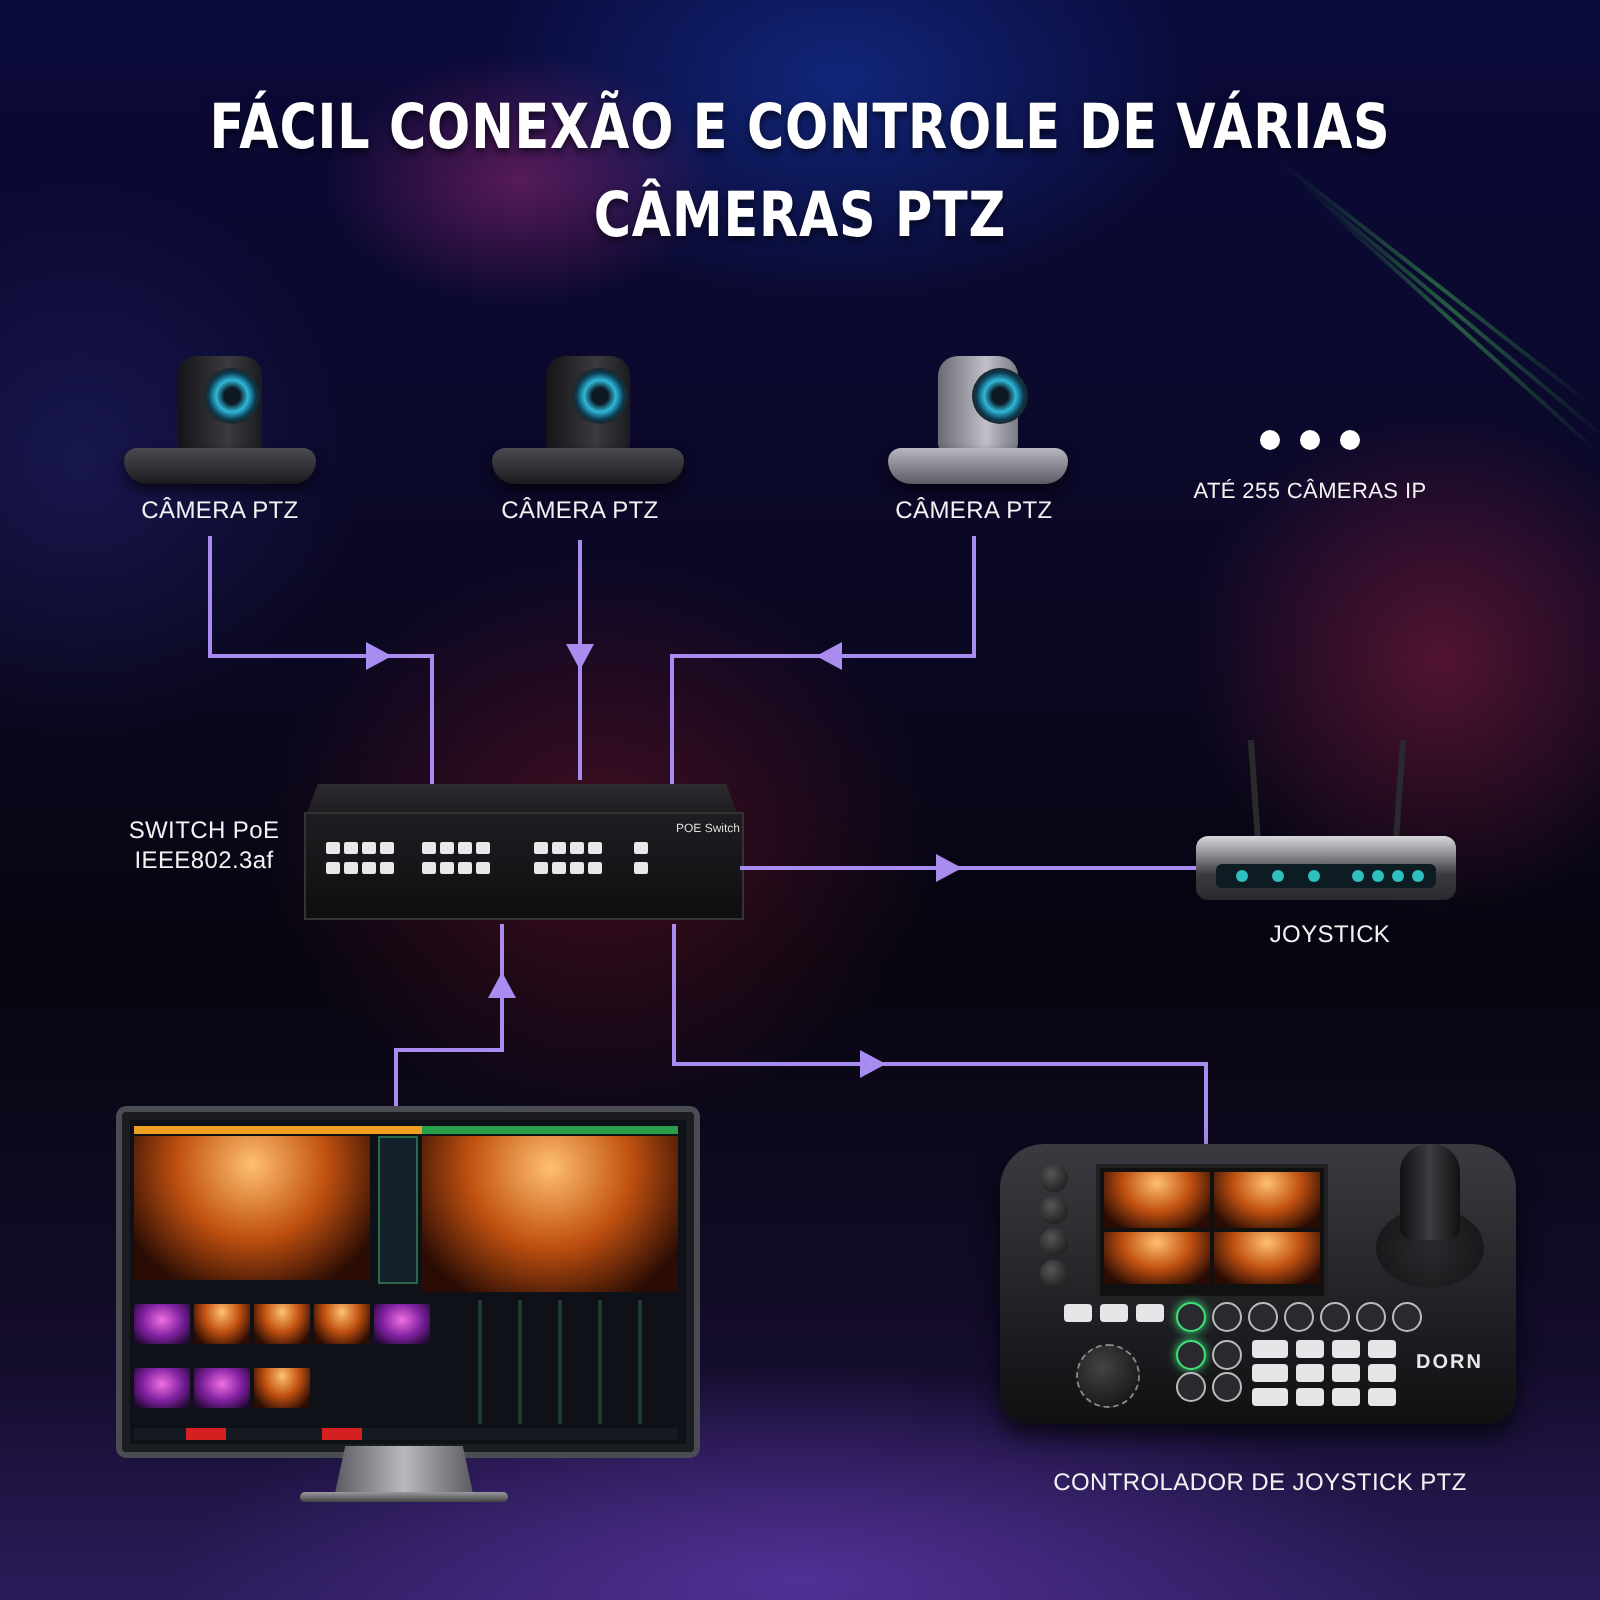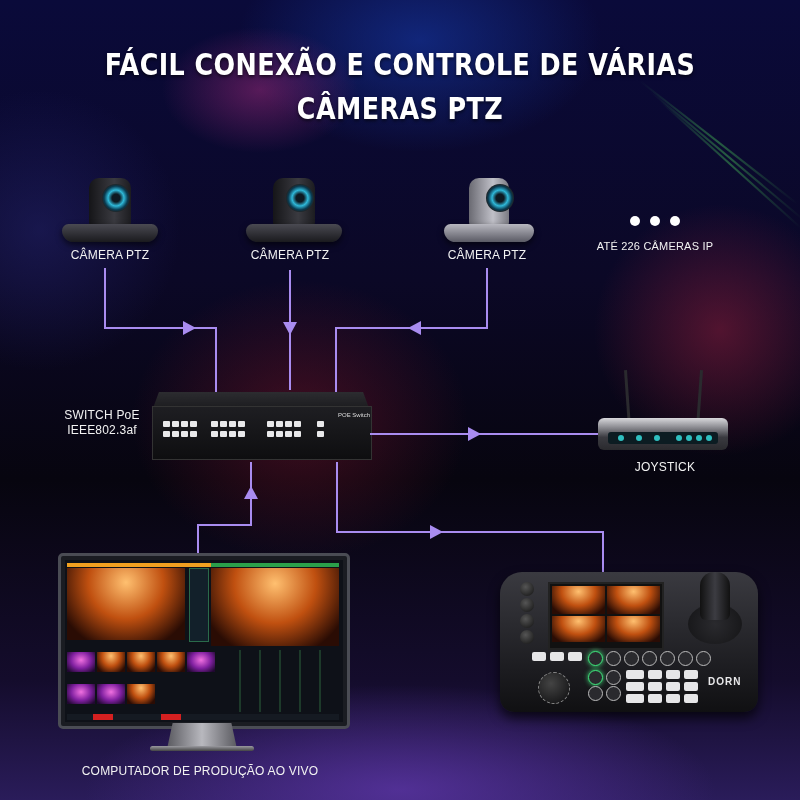--- a/index.html
+++ b/index.html
@@ -103,21 +103,21 @@
     <div class="cam-body">
         <div class="cam-lens" style="left:42%;"></div>
       </div>
     <div class="cam-base"></div>
   </div>
   <div class="label" style="left:437px;top:248px;width:100px;">CÂMERA PTZ</div>
 
   <div class="dots">
     <span class="dot"></span><span class="dot"></span><span class="dot"></span>
   </div>
-  <div class="label" style="left:590px;top:240px;width:130px;font-size:11px;">ATÉ 226 CÂMERAS IP</div>
+  <div class="label" style="left:590px;top:240px;width:130px;font-size:11px;">ATÉ 255 CÂMERAS IP</div>
 
   <div class="line" style="left:104px;top:268px;width:2px;height:61px;"></div>
   <div class="line" style="left:104px;top:327px;width:113px;height:2px;"></div>
   <div class="line" style="left:215px;top:327px;width:2px;height:65px;"></div>
   <div class="arrow right" style="left:183px;top:321px;"></div>
 
   <div class="line" style="left:289px;top:270px;width:2px;height:120px;"></div>
   <div class="arrow down" style="left:283px;top:322px;"></div>
 
   <div class="line" style="left:486px;top:268px;width:2px;height:61px;"></div>
@@ -208,21 +208,20 @@
       <div class="vid" style="left:62px;top:124px;width:28px;height:20px;"></div>
       <div style="position:absolute;left:164px;top:90px;width:108px;height:62px;background:repeating-linear-gradient(90deg,#0e1118 0 10px,#1d3a2a 10px 12px,#0e1118 12px 20px);"></div>
       <div style="position:absolute;left:2px;top:154px;width:272px;height:6px;background:#151a22;">
         <div style="position:absolute;left:26px;top:0;width:20px;height:6px;background:#d42020;"></div>
         <div style="position:absolute;left:94px;top:0;width:20px;height:6px;background:#d42020;"></div>
       </div>
     </div>
   </div>
   <div class="stand"></div>
   <div class="stand-foot"></div>
-  <div class="label" style="left:60px;top:764px;width:280px;">COMPUTADOR DE PRODUÇÃO AO VIVO</div>
 
   <div class="ctrl">
     <div class="knob" style="left:20px;top:10px;"></div>
     <div class="knob" style="left:20px;top:26px;"></div>
     <div class="knob" style="left:20px;top:42px;"></div>
     <div class="knob" style="left:20px;top:58px;"></div>
     <div class="lcd">
       <div class="vid" style="left:2px;top:2px;width:53px;height:28px;"></div>
       <div class="vid" style="left:57px;top:2px;width:53px;height:28px;"></div>
       <div class="vid" style="left:2px;top:32px;width:53px;height:26px;"></div>
@@ -252,14 +251,15 @@
     <div class="btn" style="left:148px;top:110px;"></div>
     <div class="btn" style="left:166px;top:110px;"></div>
     <div class="btn" style="left:184px;top:110px;"></div>
     <div class="btn" style="left:126px;top:122px;width:18px;"></div>
     <div class="btn" style="left:148px;top:122px;"></div>
     <div class="btn" style="left:166px;top:122px;"></div>
     <div class="btn" style="left:184px;top:122px;"></div>
     <div class="dial"></div>
     <div class="brand">DORN</div>
   </div>
+  <div class="label" style="left:520px;top:734px;width:220px;">CONTROLADOR DE JOYSTICK PTZ</div>
 
 </div>
 
 </body></html>

